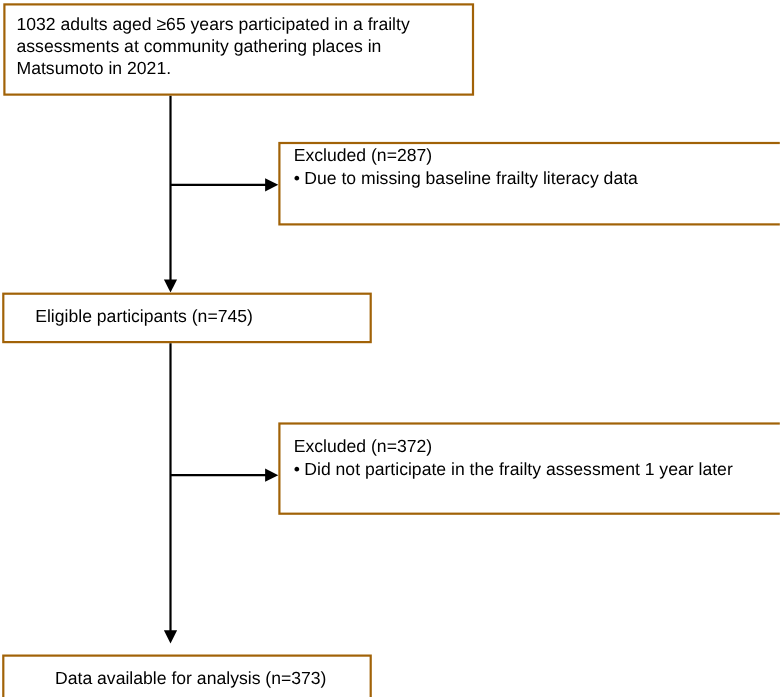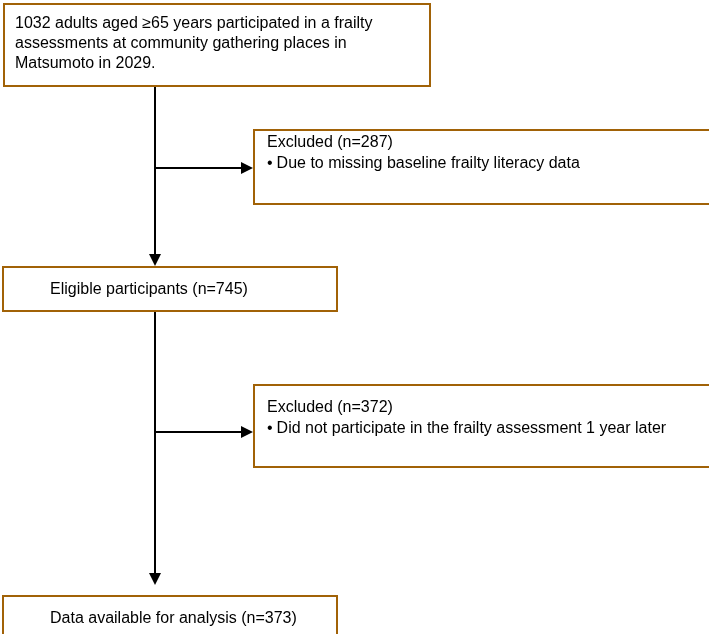--- a/index.html
+++ b/index.html
@@ -32,21 +32,21 @@
   .box-excluded-1 {
     left: 253px; top: 129px;
     width: 515px; height: 76px;
     padding: 0 12px;
     line-height: 21px;
   }
   .box-eligible {
     left: 2px; top: 266px;
     width: 336px; height: 46px;
     display: flex; align-items: center;
-    padding-left: 46px;
+    padding-left: 28px;
   }
   .box-excluded-2 {
     left: 253px; top: 384px;
     width: 502px; height: 84px;
     padding: 10px 12px;
     line-height: 21px;
   }
   .box-analysis {
     left: 2px; top: 585px;
     width: 336px; height: 45px;
@@ -84,21 +84,21 @@
     <line x1="155" y1="310" x2="155" y2="576"></line>
     <polygon points="155,585 149,573 161,573"></polygon>
 
     <line x1="155" y1="432" x2="243" y2="432"></line>
     <polygon points="253,432 241,426 241,438"></polygon>
   </svg>
 
   <div class="flow-box box-enrollment">
     <div class="line">1032 adults aged ≥65 years participated in a frailty</div>
     <div class="line">assessments at community gathering places in</div>
-    <div class="line">Matsumoto in 2029.</div>
+    <div class="line">Matsumoto in 2021.</div>
   </div>
 
   <div class="flow-box box-excluded-1">
     <div class="line">Excluded (n=287)</div>
     <div class="bullet-line">
       <span class="bullet-glyph">•</span>
       <span class="line">Due to missing baseline frailty literacy data</span>
     </div>
   </div>
 

